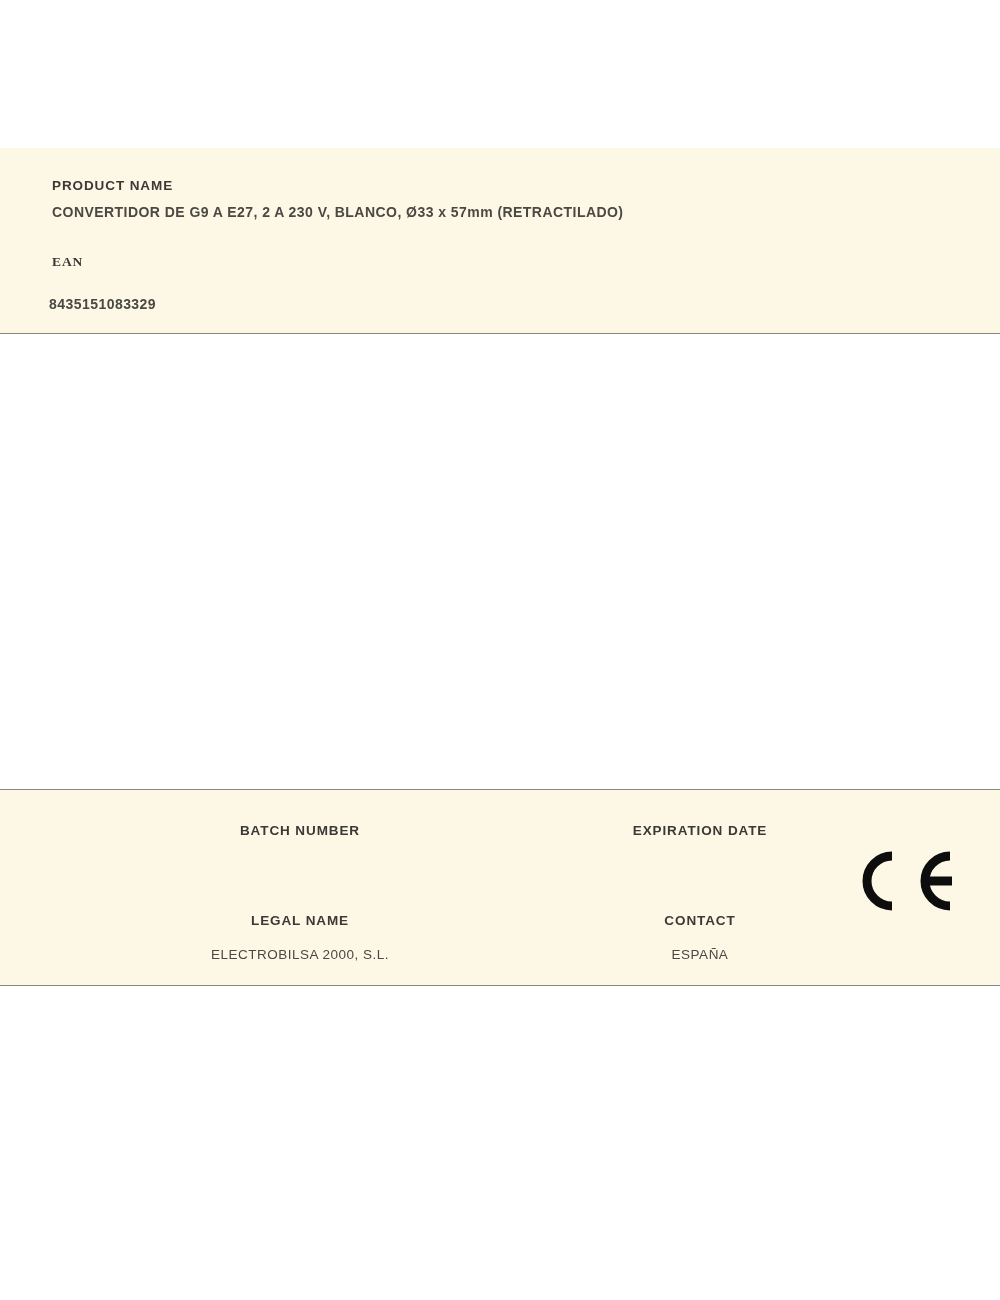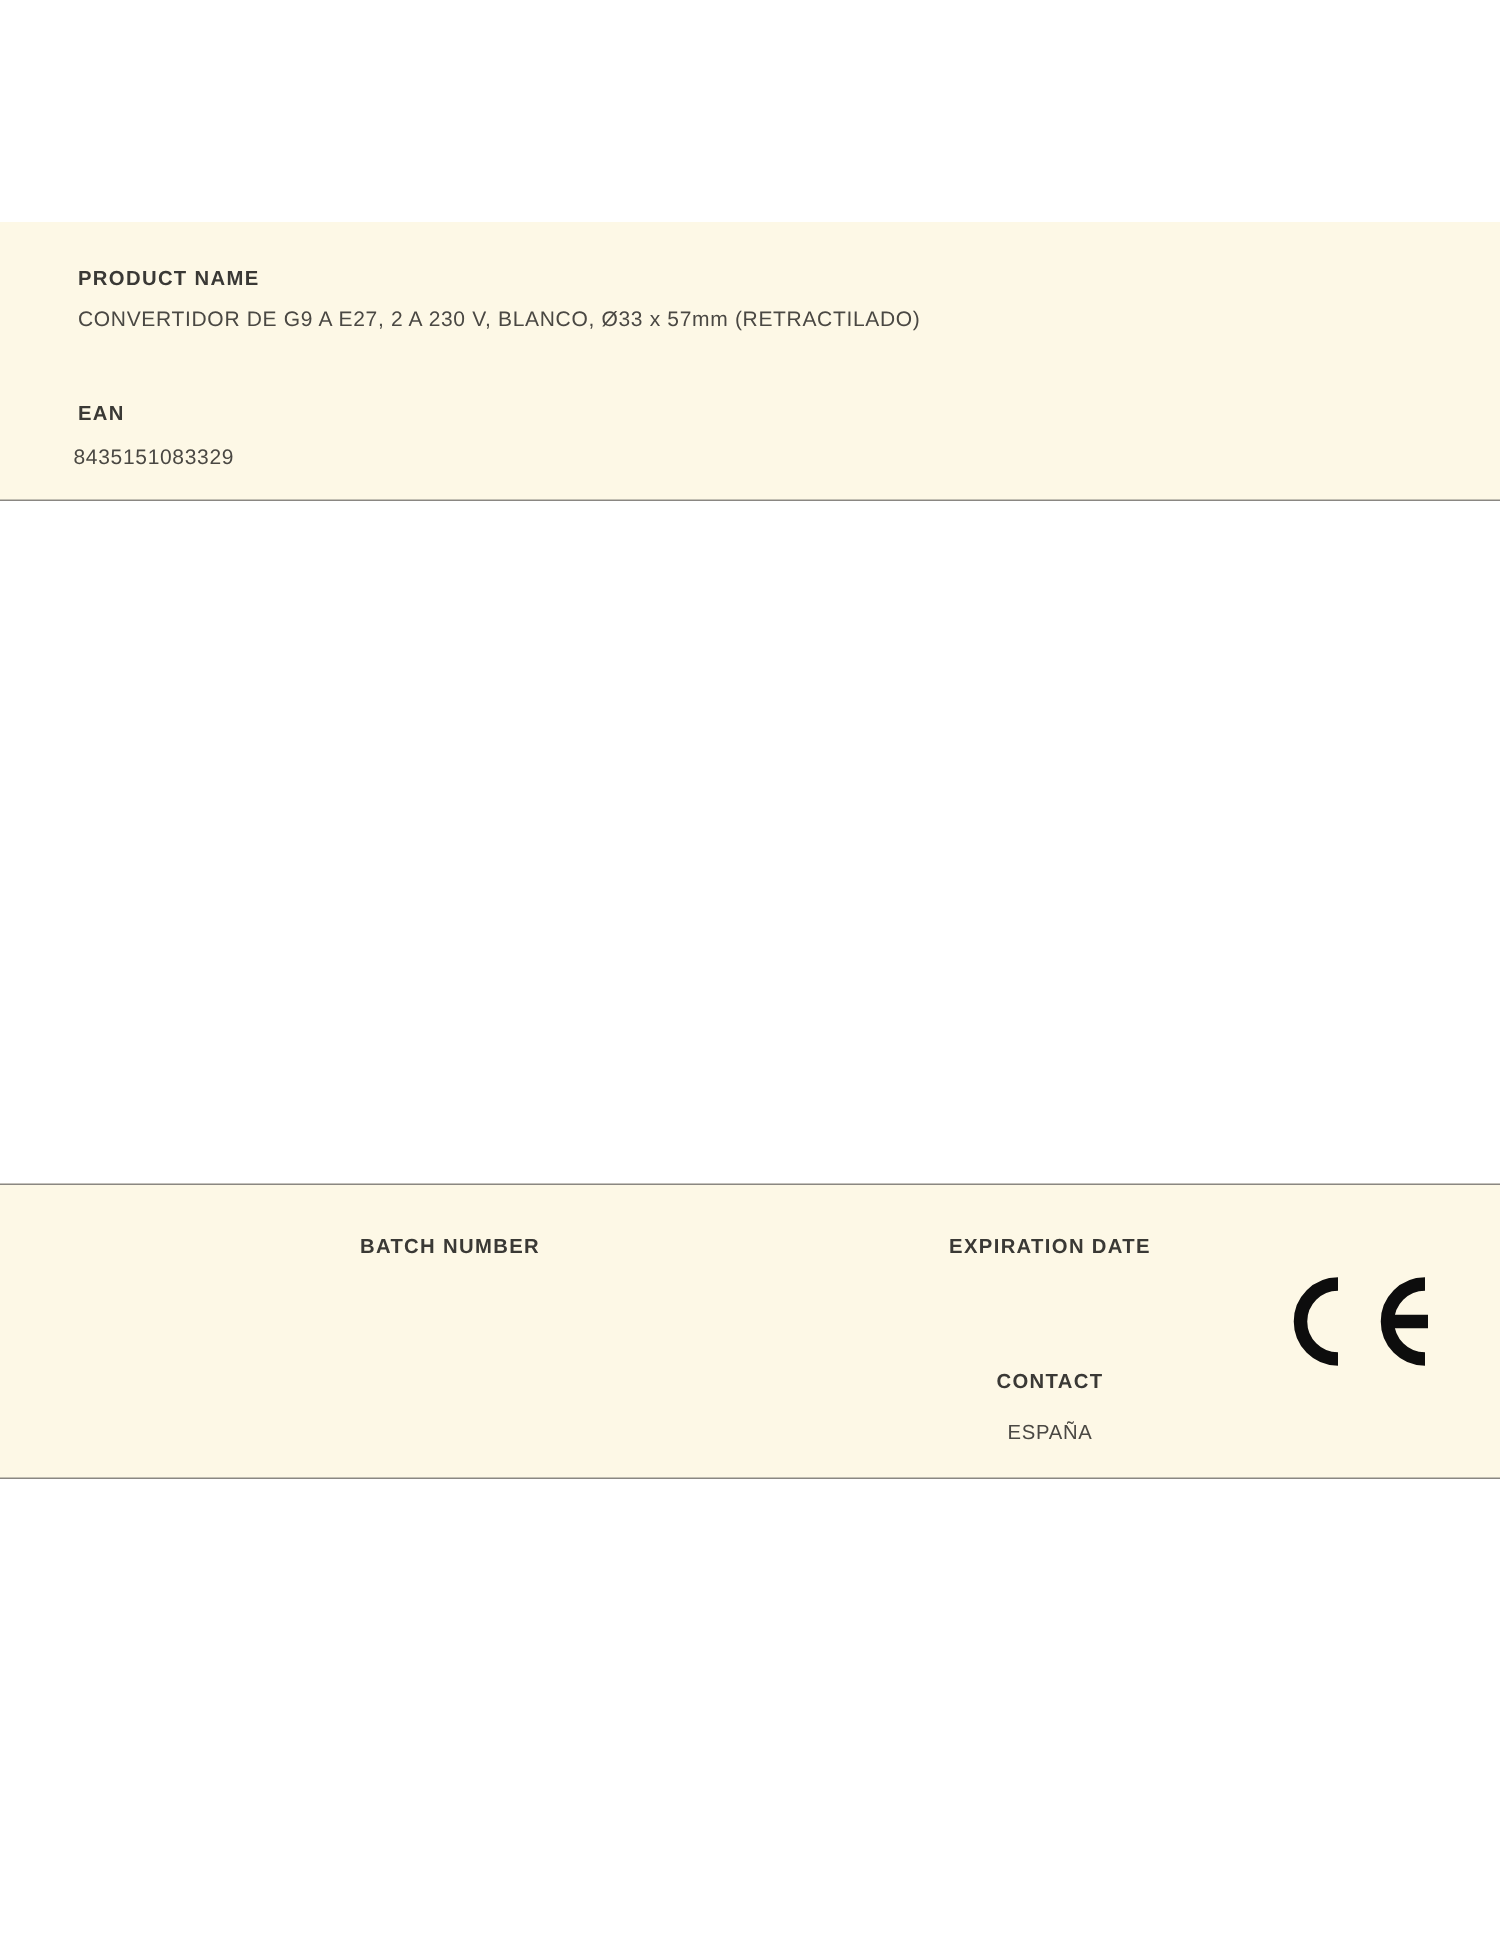--- a/index.html
+++ b/index.html
@@ -38,35 +38,37 @@
   .field-label {
     font-size: 13.5px;
     font-weight: bold;
     letter-spacing: 0.9px;
     color: #3a3935;
   }
   .field-value {
     font-size: 14px;
     letter-spacing: 0.45px;
     color: #4a4843;
+    font-weight: bold;
   }
   .top-name-label {
     position: absolute;
     left: 52px;
     top: 30px;
   }
   .top-name-value {
     position: absolute;
     left: 52px;
     top: 56px;
   }
   .top-ean-label {
     position: absolute;
     left: 52px;
-    top: 120px;
+    top: 106px;
+    font-family: Liberation Serif, serif;
   }
   .top-ean-value {
     position: absolute;
     left: 49px;
     top: 148px;
   }
 
   
   .mid-blank {
     position: absolute;
@@ -181,20 +183,24 @@
     <div class="cell cell-batch">
       <span class="c-label">BATCH NUMBER</span>
       <span class="c-value"></span>
     </div>
 
     <div class="cell cell-exp">
       <span class="c-label">EXPIRATION DATE</span>
       <span class="c-value"></span>
     </div>
 
+    <div class="cell cell-legal">
+      <span class="c-label">LEGAL NAME</span>
+      <span class="c-value">ELECTROBILSA 2000, S.L.</span>
+    </div>
 
     <div class="cell cell-origin">
       <span class="c-label">CONTACT</span>
       <span class="c-value">ESPAÑA</span>
     </div>
 
     <div class="ce-mark">
       <svg viewBox="0 0 110 62" width="110" height="62" aria-hidden="true">
 
         <path d="M40 6 A 25 25 0 1 0 40 56" fill="none" stroke="#0d0d0d" stroke-width="9" stroke-linecap="butt"></path>

